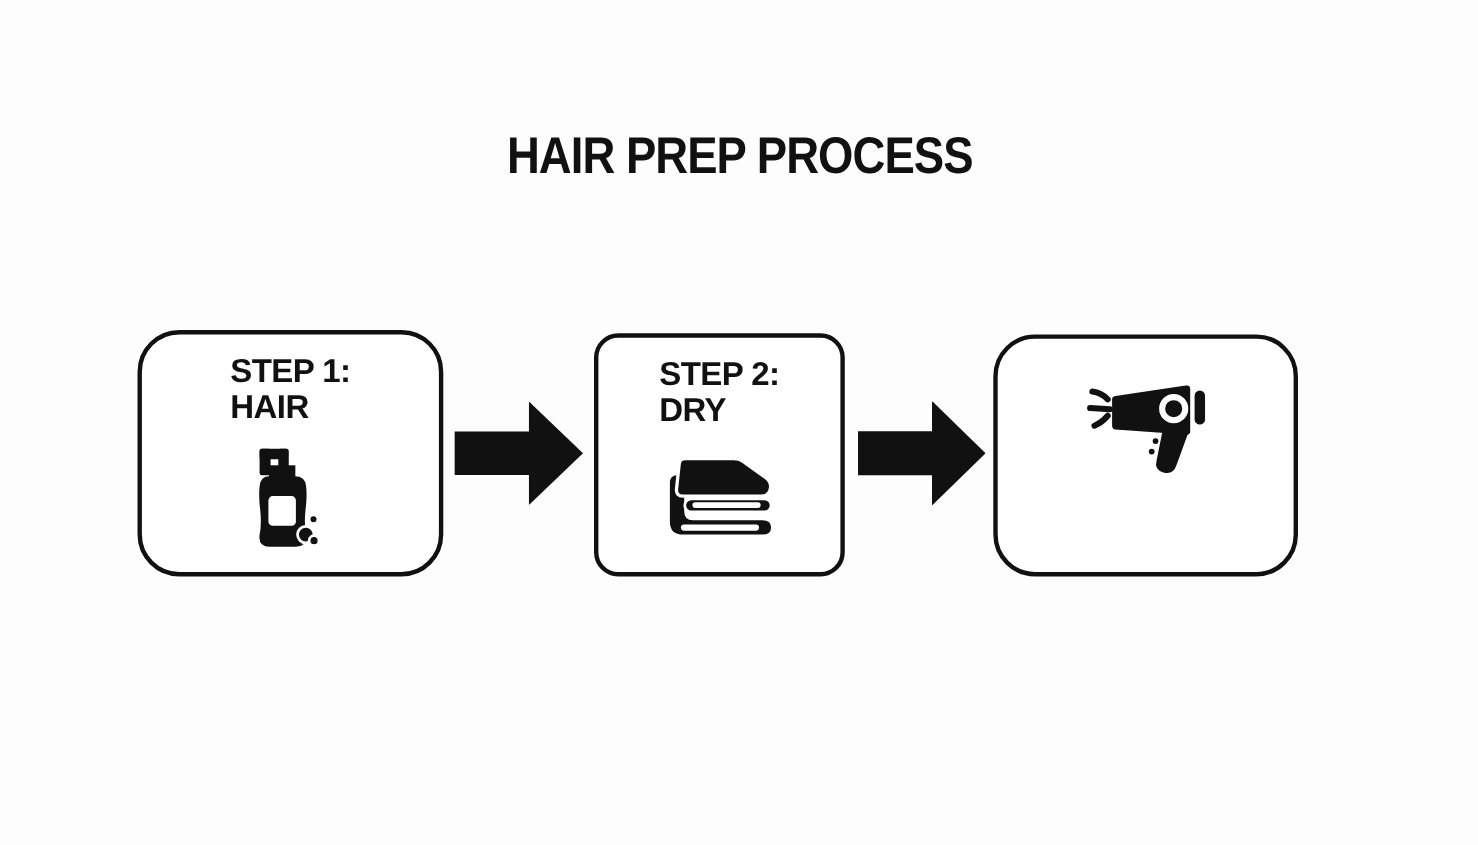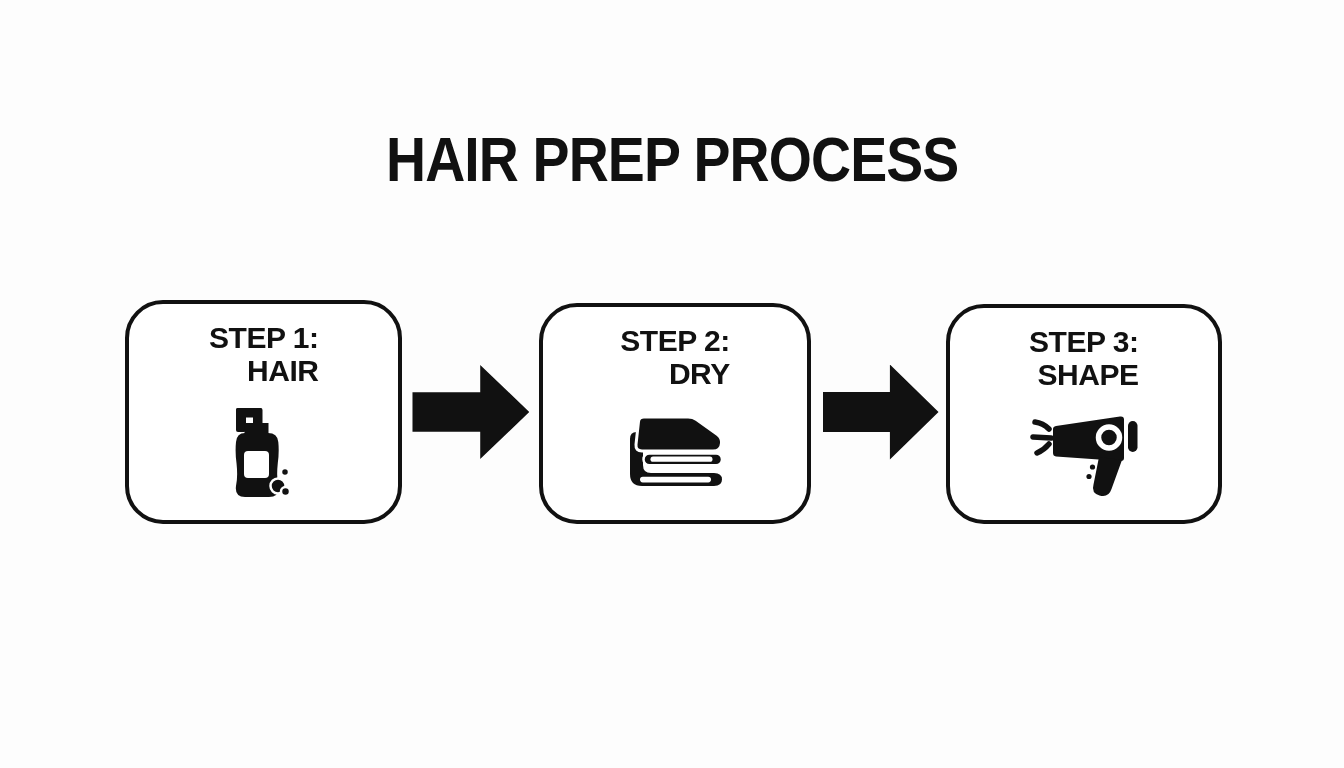--- a/index.html
+++ b/index.html
@@ -12,21 +12,21 @@
   .stage{
     position:relative;
     width:1344px;height:768px;
     background:var(--bg);
     overflow:hidden;
   }
   .title{
     position:absolute;
     top:86px;left:0;right:0;
     text-align:center;
-    font-size:63px;
+    font-size:47px;
     font-weight:700;
     color:var(--ink);
     line-height:1;
     white-space:nowrap;
   }
   .title-text{
     display:inline-block;
     transform:scaleX(0.88);
     transform-origin:50% 50%;
     letter-spacing:-1px;
@@ -42,24 +42,24 @@
     box-sizing:border-box;
     background:var(--box-bg);
     border:4px solid var(--ink);
     border-radius:38px;
     display:flex;
     flex-direction:column;
     align-items:center;
     padding-top:17px;
   }
   .b1{width:278px;height:224px;}
-  .b2{width:272px;height:221px;margin-top:3px;}
+  .b2{width:228px;height:221px;margin-top:3px;border-radius:22px;}
   .b3{width:277px;height:220px;margin-top:4px;}
   .step-heading{
-    text-align:right;
+    text-align:left;
     font-weight:700;
     font-size:30px;
     line-height:33px;
     color:var(--ink);
     letter-spacing:-0.5px;
   }
   .icon{display:block;}
   .icon-bottle{margin-top:18px;}
   .icon-towel{margin-top:18px;}
   .icon-dryer{margin-top:23px;}
@@ -116,24 +116,20 @@
         <rect x="22" y="68.8" width="71" height="5.6" rx="2.8" fill="#ffffff"></rect>
         <path fill="var(--ink)" stroke="#ffffff" stroke-width="3" stroke-linejoin="round" d="M26 9 H70 Q75 9 78.5 11.5 L99.5 26.5 Q104 30 103.5 35 Q103 43 95 43 H24 Q17.5 43 18 36.5 L20.5 13.5 Q21 9 26 9 Z"></path>
         <rect x="25.5" y="45.5" width="78.5" height="11.8" rx="5.9" fill="var(--ink)" stroke="#ffffff" stroke-width="2.5"></rect>
         <rect x="32.5" y="48.6" width="62" height="5.2" rx="2.6" fill="#ffffff"></rect>
       </svg>
     </div>
 
     <div class="arrow arrow2"></div>
 
     <div class="step-box b3">
-      <div class="step-heading">
-        <div>STEP 3:</div>
-        <div>SHAPE</div>
-      </div>
 
       <svg class="icon icon-dryer" width="110" height="86" viewBox="0 0 110 86" aria-hidden="true">
         <g stroke="var(--ink)" stroke-width="5.5" stroke-linecap="round" fill="none">
           <path d="M6 8 Q14 9 20 15"></path>
           <path d="M4 23 L22 24"></path>
           <path d="M8 39 Q15 36 20 30"></path>
         </g>
         <path fill="var(--ink)" d="M27 12 L91 2.5 Q95 2 95 5.5 L95 44 Q95 47.5 91 47 L27 42.5 Q24 42 24 39 L24 15 Q24 12.5 27 12 Z"></path>
         <path fill="var(--ink)" d="M70 43 L93 46 L82.5 75 Q79.5 84 70.5 81.5 Q62 79 64.5 70.5 Z"></path>
         <circle cx="80" cy="23.5" r="10.5" fill="none" stroke="#ffffff" stroke-width="5.5"></circle>

